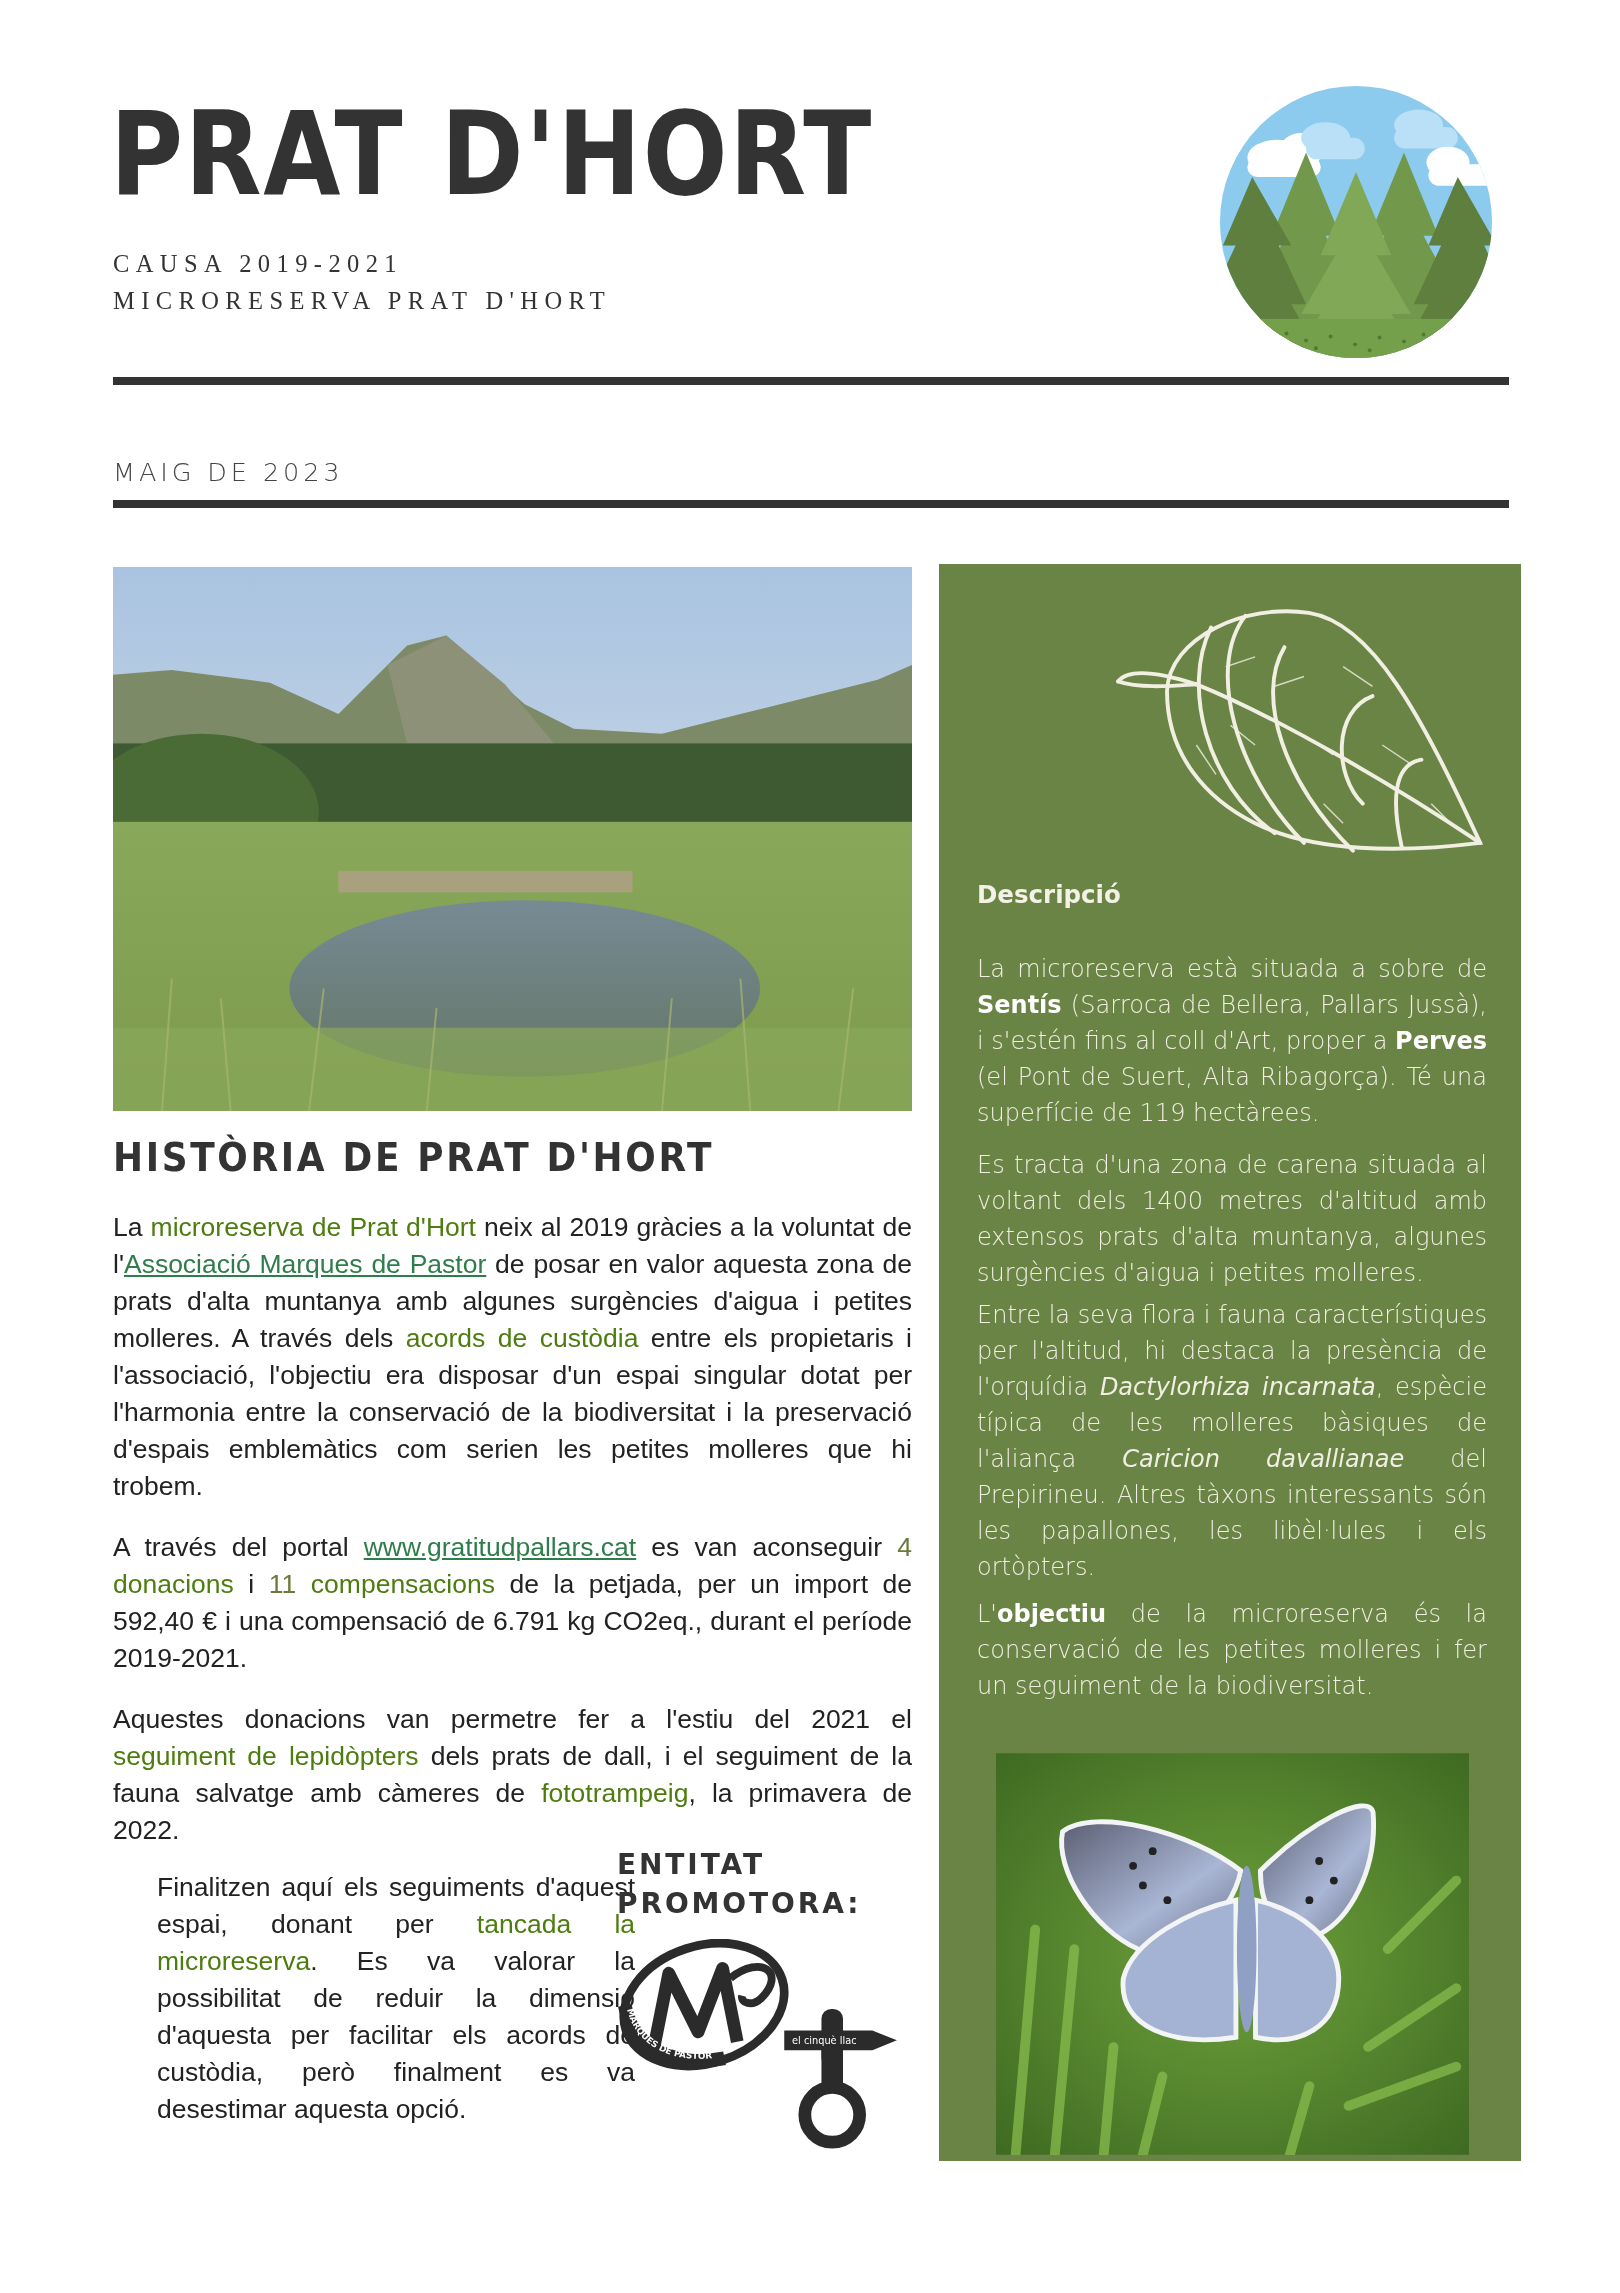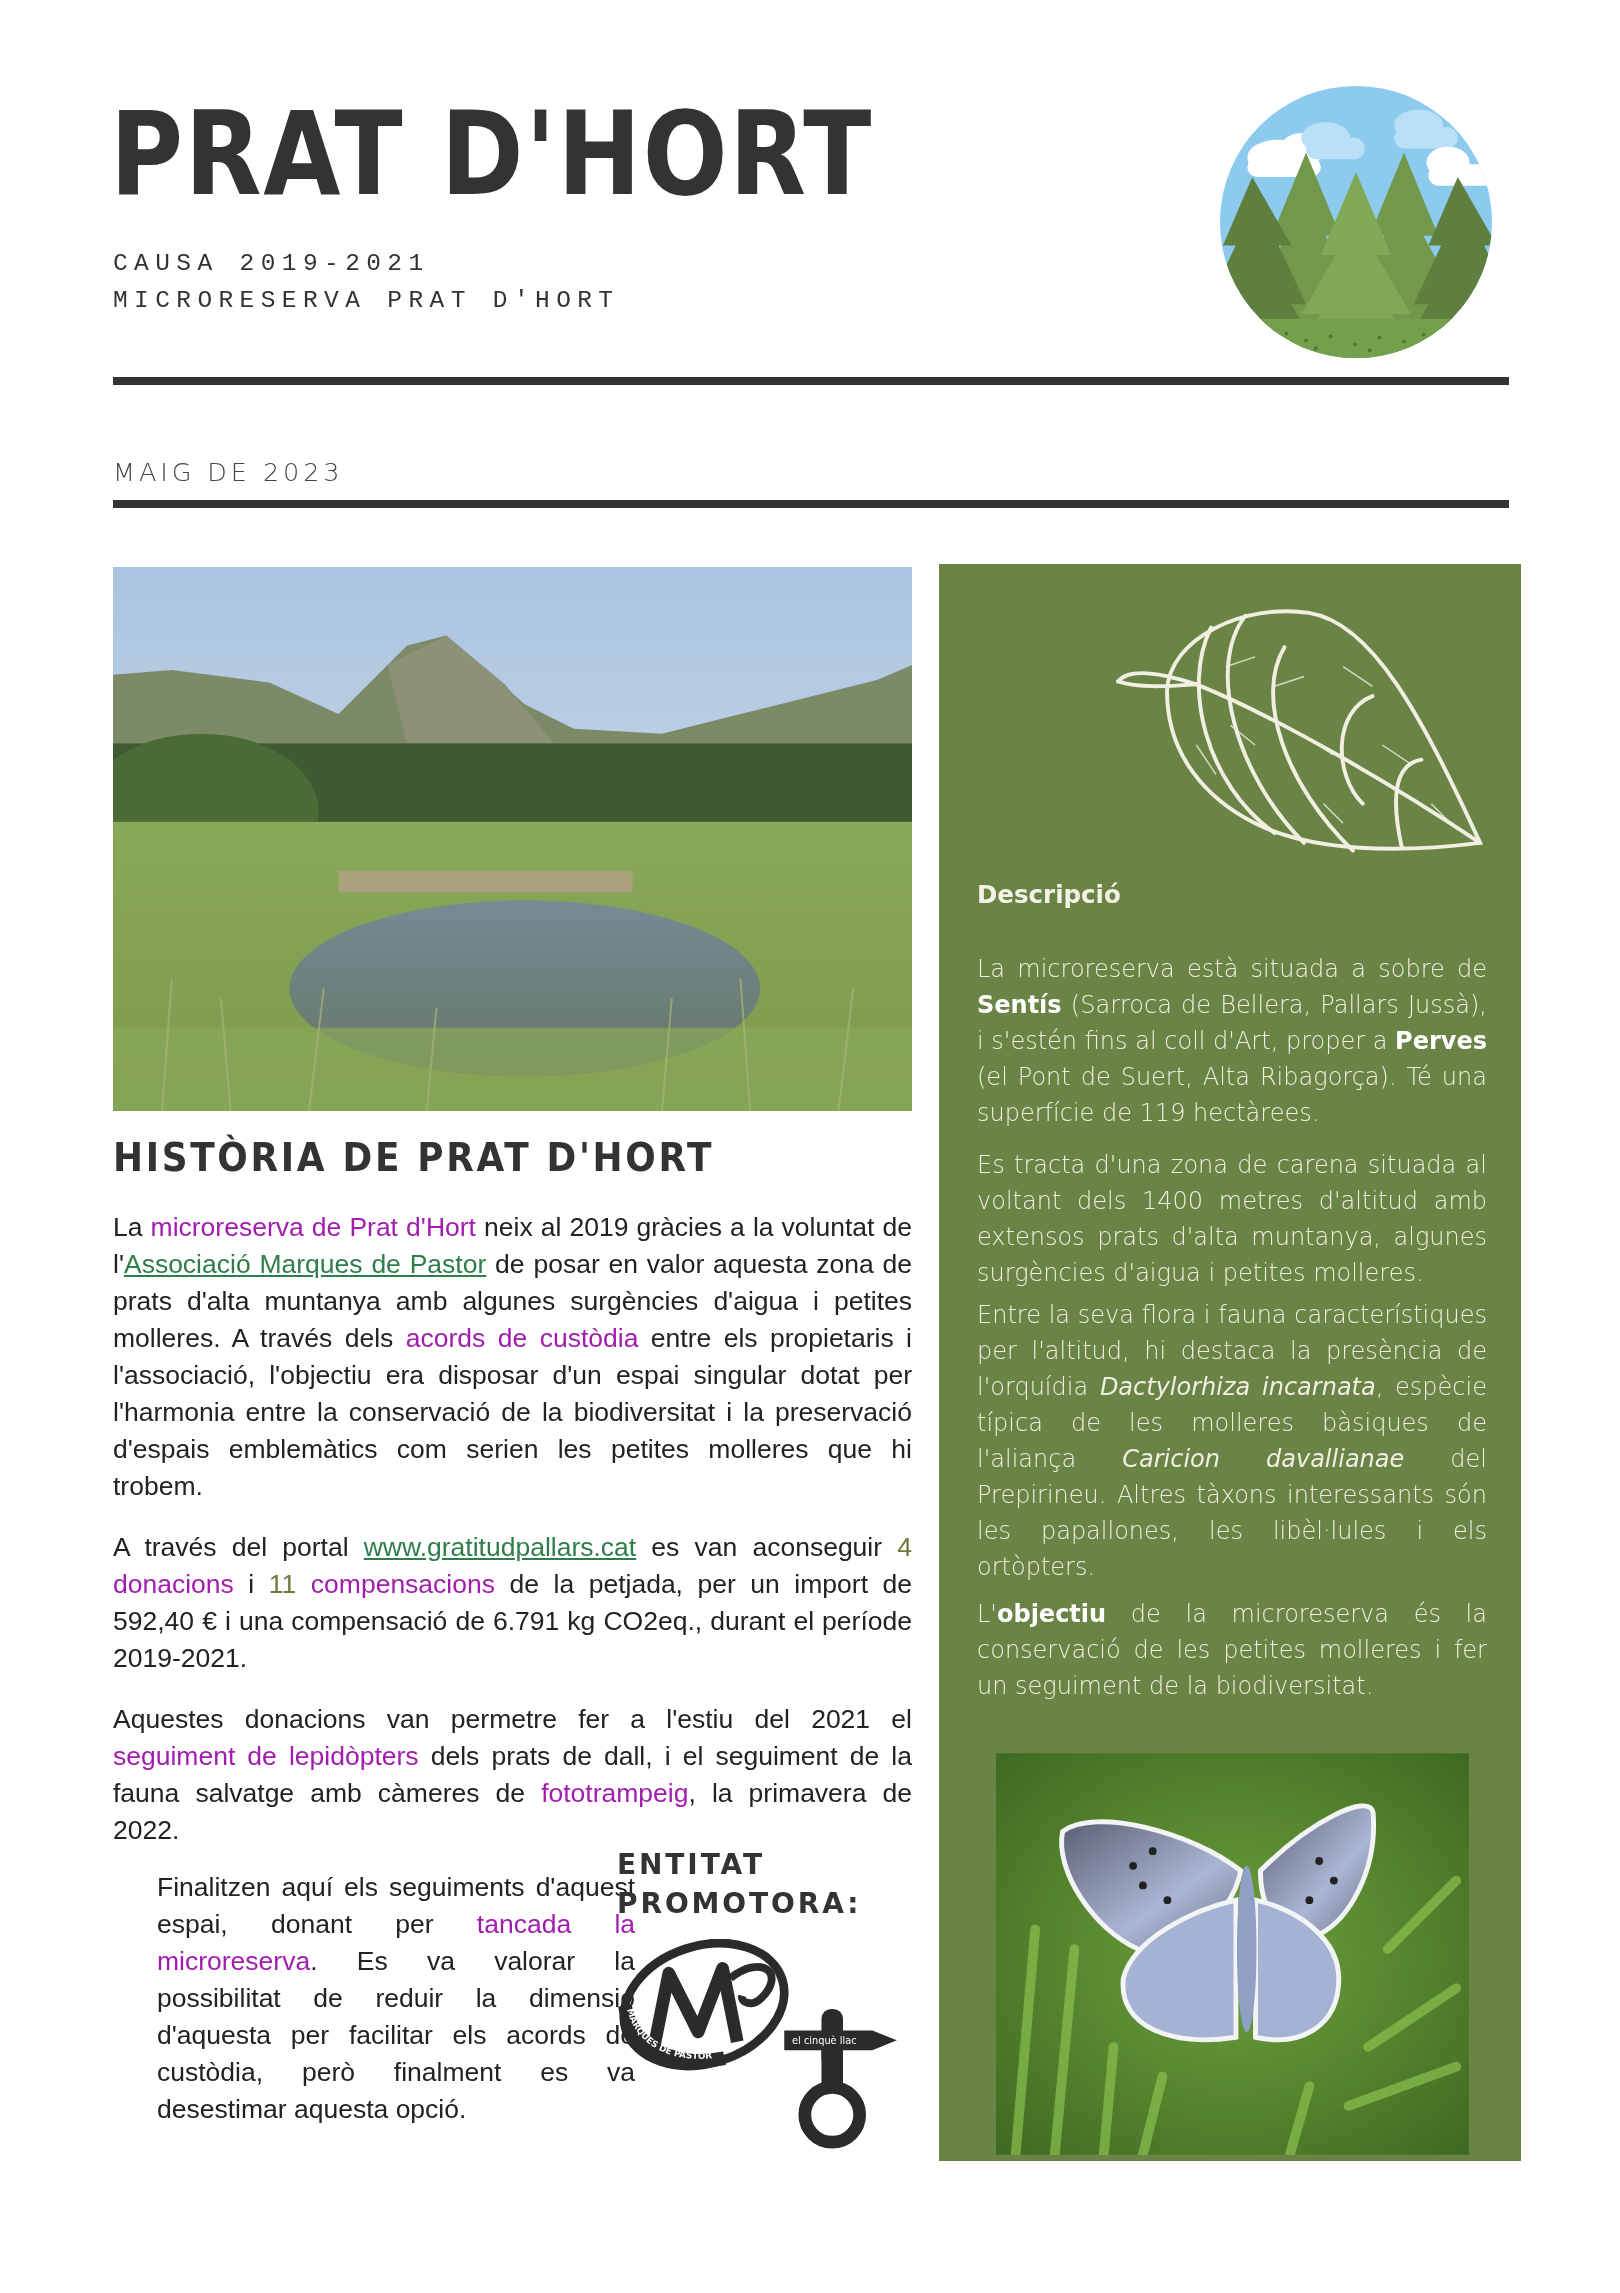--- a/index.html
+++ b/index.html
@@ -1,34 +1,34 @@
 <!DOCTYPE html>
 <html><head>
 <meta charset="utf-8">
 <style>
   html, body { margin:0; padding:0; }
   body { width:1620px; height:2294px; background:#ffffff; position:relative; overflow:hidden;
          font-family:"Liberation Sans", sans-serif; color:#222; }
   .abs { position:absolute; }
   #title { left:110px; top:90px; font-family:"DejaVu Sans", sans-serif; font-weight:bold; font-size:116px;
            line-height:127px; color:#333333; letter-spacing:2px; transform:scaleX(0.86); transform-origin:left top; white-space:nowrap; }
-  .sub { left:113px; font-family:Liberation Mono, monospace; font-size:24.5px; letter-spacing:6.4px; color:#333; white-space:nowrap;text-align:right; }
+  .sub { left:113px; font-family:Liberation Serif, serif; font-size:24.5px; letter-spacing:6.4px; color:#333; white-space:nowrap;text-align:right; }
   #sub1 { top:250px; }
   #sub2 { top:287px; }
   .rule { left:113px; width:1396px; height:7.8px; background:#333333; }
   #rule1 { top:377px; }
   #rule2 { top:500px; }
   #date { left:113px; top:421px; font-family:"DejaVu Sans", sans-serif; font-weight:200; font-size:25.5px; letter-spacing:3.9px; color:#444;margin-top:36px; }
   #logo-circle { left:1218px; top:84px; width:276px; height:276px; }
   #photo-meadow { left:113px; top:567px; width:799px; height:544px; overflow:hidden; }
   #history-heading { left:113px; top:1135px; font-family:"DejaVu Sans", sans-serif; font-weight:bold; font-size:39px;
                      letter-spacing:2.9px; color:#333; white-space:nowrap; transform:scaleX(0.92); transform-origin:left top; }
   .para { left:113px; width:799px; font-size:26.5px; line-height:37px; text-align:justify; color:#222;
           font-family:"Liberation Sans", sans-serif; }
-  .para .g { color:#a21caf; }
+  .para .g { color:#4d7c0f; }
   .para .o { color:#6b7a3a; }
   .para a { color:#2e7d4a; text-decoration:underline; }
   #p1 { top:1209px; }
   #p2 { top:1529px; }
   #p3 { top:1701px; }
   #p4 { left:113px; top:1869px; width:478px;margin-left:44px; }
   #promo-heading { left:617px; top:1845px; font-family:"DejaVu Sans", sans-serif; font-weight:bold; font-size:28px;
                    line-height:39px; letter-spacing:2.9px; color:#333; }
   #logo-mp { left:615px; top:1939px; width:178px; height:132px; }
   #logo-cinque { left:784px; top:2009px; width:118px; height:142px; }

